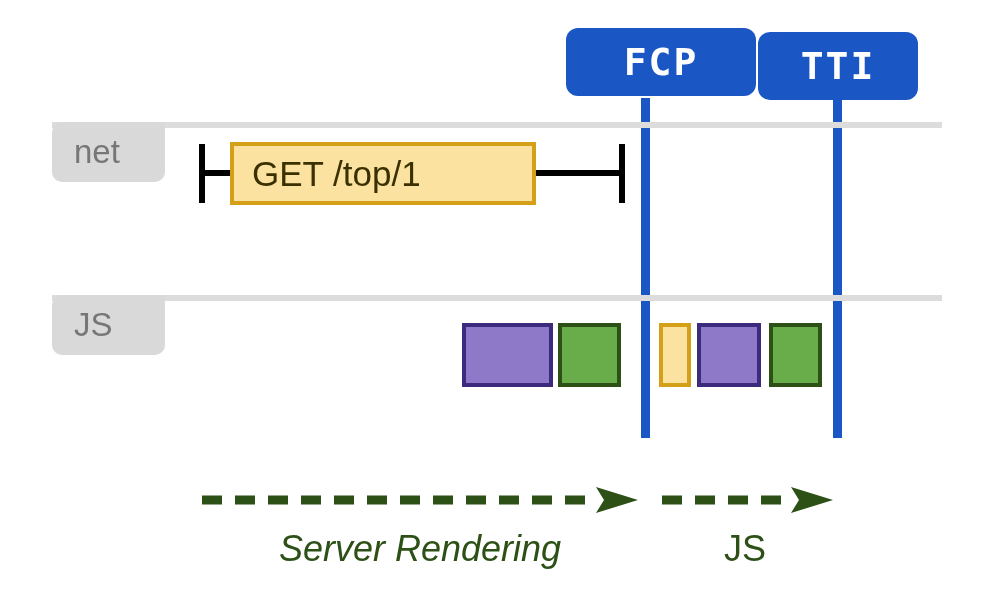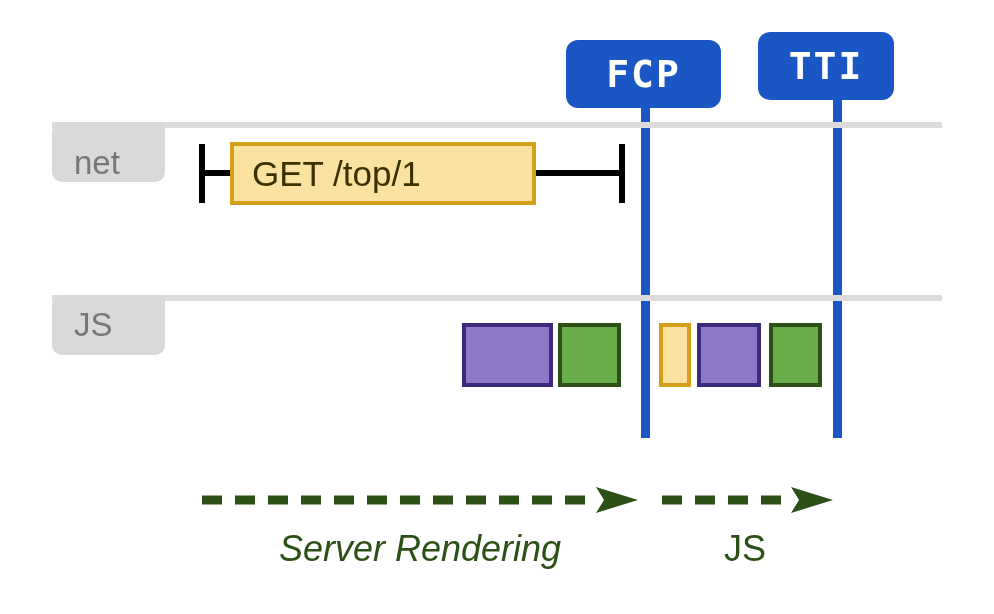--- a/index.html
+++ b/index.html
@@ -102,31 +102,31 @@
     font-size: 36px;
     text-align: center;
   }
 </style>
 </head>
 <body>
 
 <div id="stage">
 
   <div class="marker-line" style="left:641px; top:98px; height:340px;"></div>
-  <div class="marker-badge" style="left:566px; top:40px; width:155px;">
+  <div class="marker-badge" style="left:566px; top:28px; width:190px;">
     <span>FCP</span>
   </div>
 
   <div class="marker-line" style="left:833px; top:98px; height:340px;"></div>
-  <div class="marker-badge" style="left:758px; top:32px; width:136px;">
+  <div class="marker-badge" style="left:758px; top:32px; width:160px;">
     <span>TTI</span>
   </div>
 
   <div class="lane-rule" style="left:52px; top:122px; width:890px;"></div>
-  <div class="lane-tab" style="left:52px; top:122px; width:113px; height:60px;align-items:flex-end;">
+  <div class="lane-tab" style="left:52px; top:122px; width:113px; height:60px;">
     <span>net</span>
   </div>
 
   <div class="whisker-cap" style="left:199px; top:144px; height:59px;"></div>
   <div class="whisker-stem" style="left:205px; top:170px; width:25px;"></div>
   <div class="whisker-stem" style="left:536px; top:170px; width:85px;"></div>
   <div class="whisker-cap" style="left:619px; top:144px; height:59px;"></div>
 
   <div class="req-box" style="left:230px; top:142px; width:306px; height:63px;">
     <span>GET /top/1</span>

